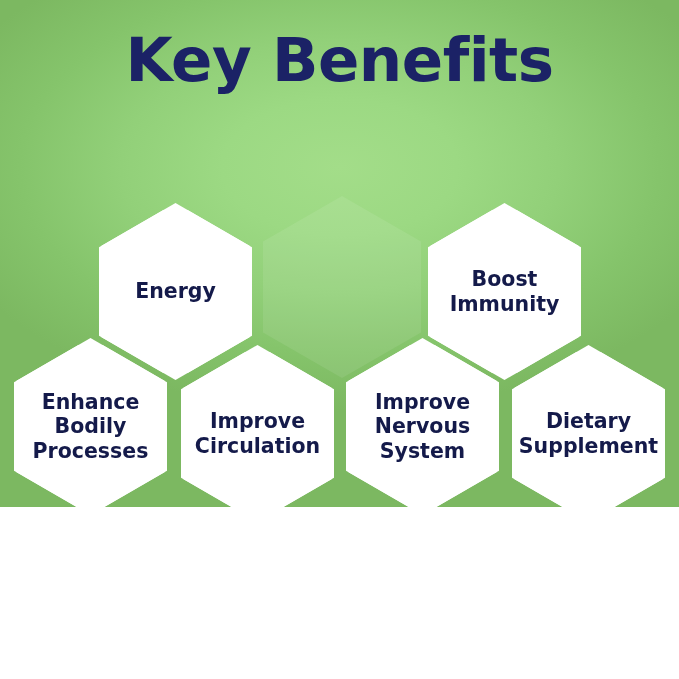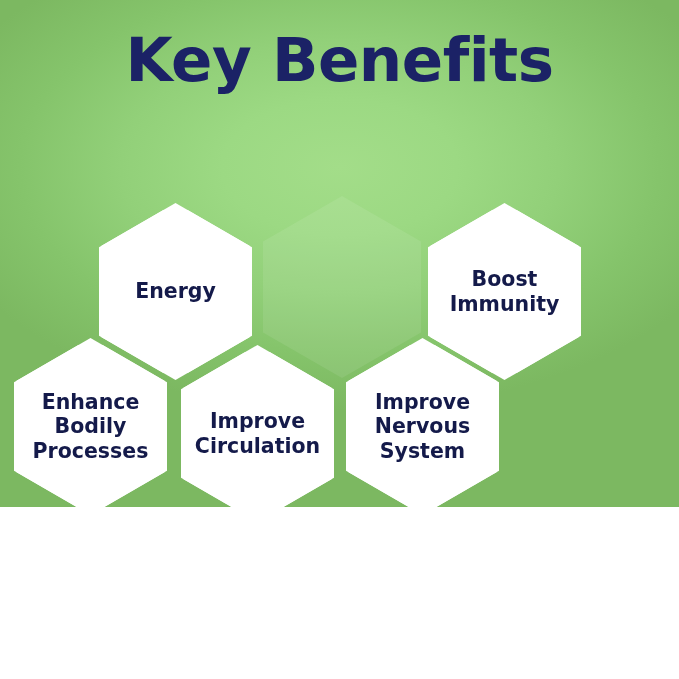--- a/index.html
+++ b/index.html
@@ -119,14 +119,18 @@
     <div class="hex-label">Improve
 Circulation</div>
   </div>
 
   <div class="hex white" id="hex-nervous">
     <div class="hex-label">Improve
 Nervous
 System</div>
   </div>
 
+  <div class="hex white" id="hex-dietary">
+    <div class="hex-label">Dietary
+Supplement</div>
+  </div>
 
 </div>
 
 </body></html>

